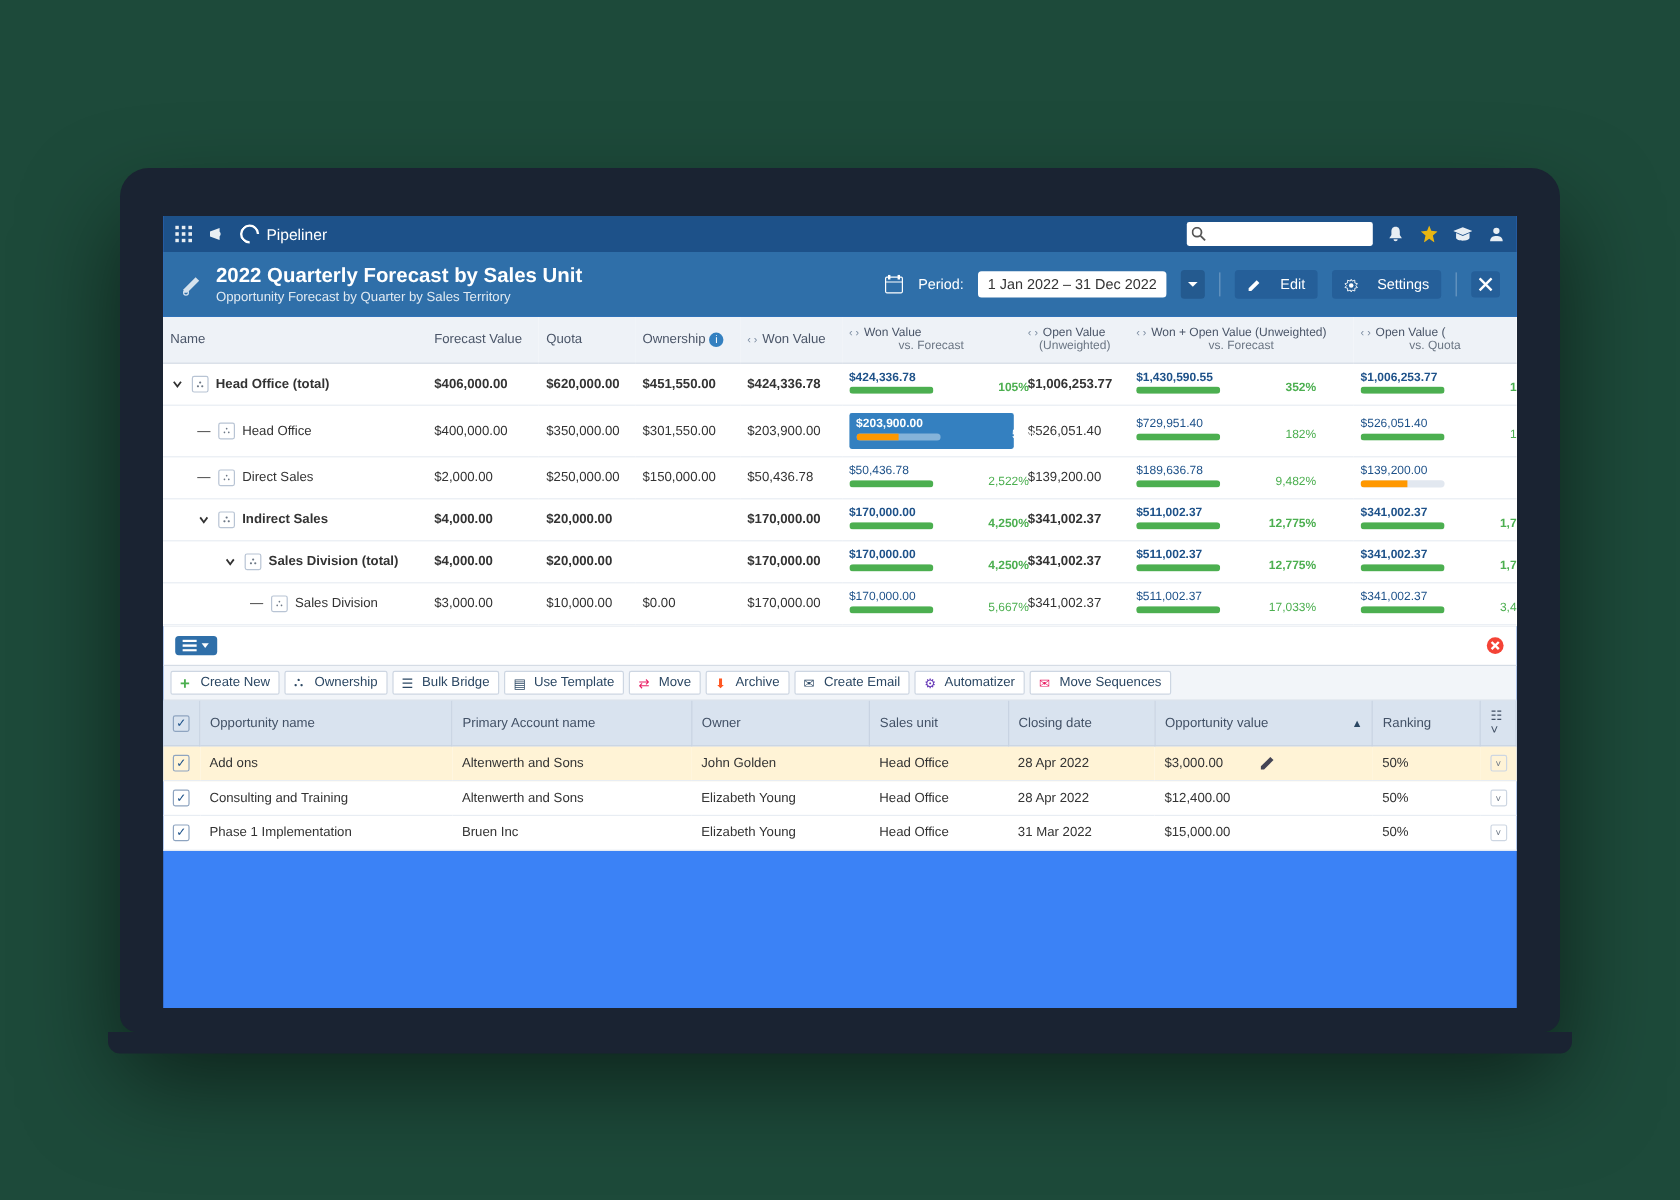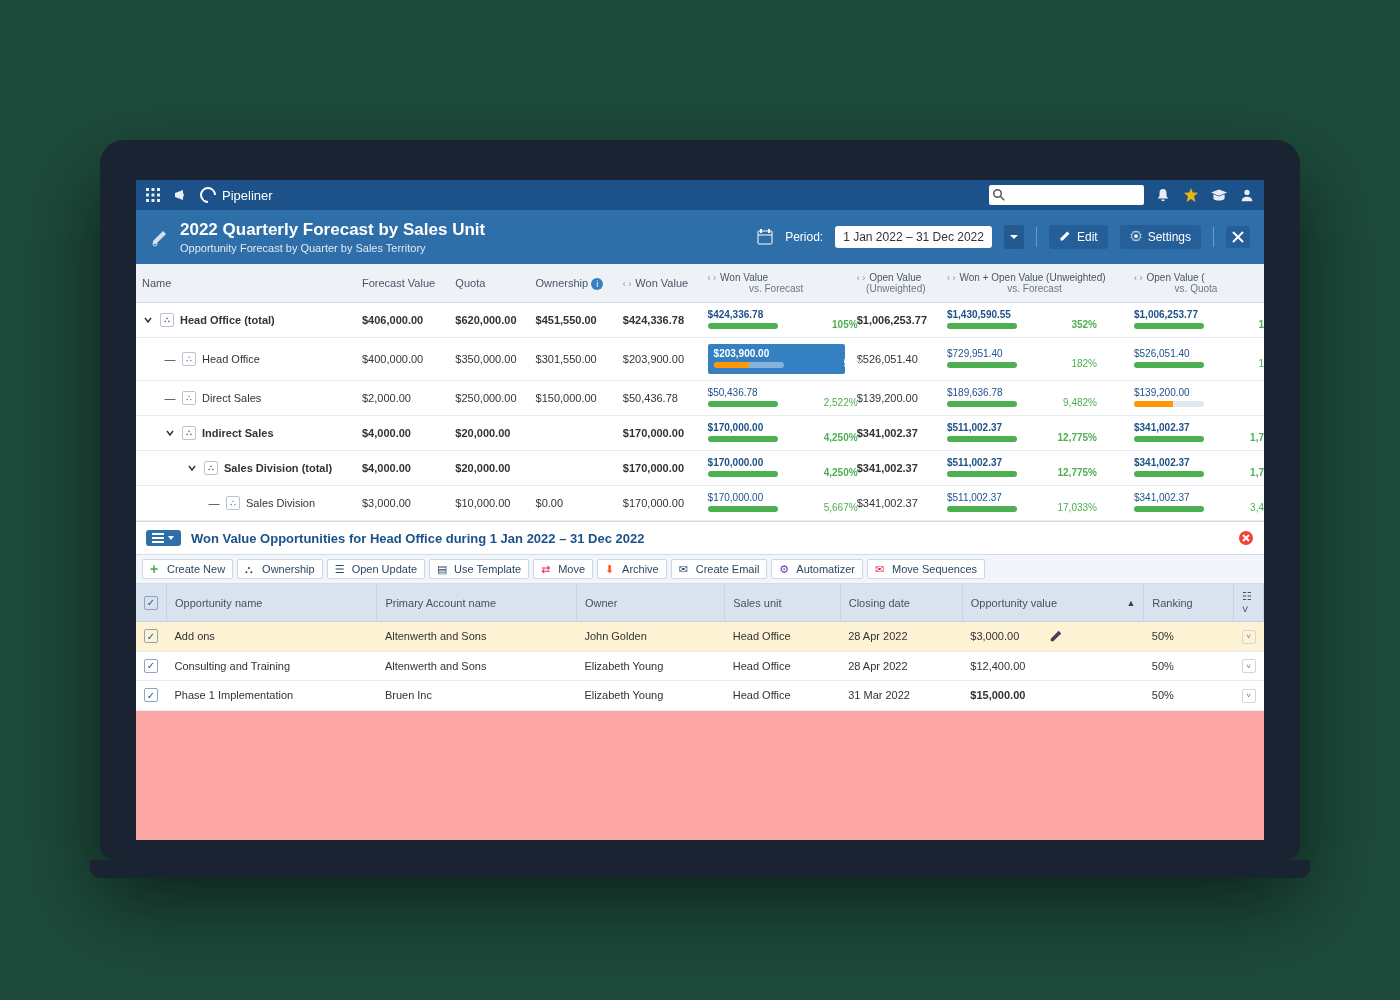--- a/index.html
+++ b/index.html
@@ -19,21 +19,21 @@
   position: relative;
 }
 .laptop::after {
   content:"";
   position:absolute; left:-10px; right:-10px; bottom:-18px; height:18px;
   background: #1a2332;
   border-radius: 0 0 10px 10px;
 }
 .screen {
   width: 100%; height: 660px;
-  background: #fca5a5;
+  background: #3b82f6;
   overflow: hidden;
   display:flex; flex-direction:column;
 }
 
 .nav {
   background:#1d5189;
   height:30px; display:flex; align-items:center; padding:0 8px; gap:10px; color:#fff;
 }
 .nav .spacer { flex:1; }
 .nav .icon { width:18px; height:18px; display:flex; align-items:center; justify-content:center; cursor:pointer; opacity:.9; }
@@ -54,21 +54,21 @@
 .page-head h1{font-size:17px; font-weight:600;}
 .page-head .sub{font-size:11px; opacity:.85; margin-top:2px;}
 .page-head .spacer{flex:1;}
 .period-lbl{font-size:12px;}
 .period-box{
   background:#fff; color:#333; border-radius:3px; padding:4px 8px; font-size:12px;
   display:flex; align-items:center; gap:6px;
 }
 .period-dd{width:20px;height:24px;background:#245a8f;border-radius:3px;display:flex;align-items:center;justify-content:center;}
 .btn {
-  background:#255f99; border-radius:3px; padding:5px 10px; font-size:12px; display:flex; gap:6px; align-items:flex-start; cursor:pointer;
+  background:#255f99; border-radius:3px; padding:5px 10px; font-size:12px; display:flex; gap:16px; align-items:flex-end; cursor:pointer;
 }
 .btn.close{padding:5px 6px;}
 .divider-v{width:1px;height:20px;background:rgba(255,255,255,.3);}
 
 .fct {
   background:#fff;
   overflow:auto;
 }
 .fct table{border-collapse:collapse; width:100%; font-size:11px;}
 .fct th{
@@ -511,41 +511,40 @@
   <span class="hamburger">
     <svg width="12" height="10" viewBox="0 0 12 10" fill="#fff">
             <rect width="12" height="2"></rect>
             <rect y="4" width="12" height="2"></rect>
             <rect y="8" width="12" height="2"></rect>
           </svg>
     <svg width="8" height="8" viewBox="0 0 8 8" fill="#fff">
             <path d="M1 2 L4 6 L7 2"></path>
           </svg>
   </span>
-  <span class="section-title">Won Value Opportunities for Head Office during 1 Jan 2022 – 31 Dec 2022</span>
   <span class="close-x">
     <svg width="16" height="16" viewBox="0 0 16 16">
             <circle cx="8" cy="8" r="7" fill="#f44336"></circle>
             <path d="M5 5 L11 11 M11 5 L5 11" stroke="#fff" stroke-width="2"></path>
           </svg>
   </span>
 </div>
 
 <div class="toolbar">
   <span class="tbtn">
           <span class="tico" style="color:#4caf50;font-weight:bold;font-size:14px;line-height:12px;">+</span>
           <span>Create New</span>
         </span>
   <span class="tbtn">
           <span class="tico">⛬</span>
           <span>Ownership</span>
         </span>
   <span class="tbtn">
           <span class="tico">☰</span>
-          <span>Open Update</span>
+          <span>Bulk Bridge</span>
         </span>
   <span class="tbtn">
           <span class="tico">▤</span>
           <span>Use Template</span>
         </span>
   <span class="tbtn">
           <span class="tico" style="color:#e91e63;">⇄</span>
           <span>Move</span>
         </span>
   <span class="tbtn">
@@ -623,21 +622,21 @@
     <td><span class="ddrop">˅</span></td>
             </tr>
             <tr>
     <td><span class="chk on"></span></td>
     <td>Phase 1 Implementation</td>
     <td>Bruen Inc</td>
     <td>Elizabeth Young</td>
     <td>Head Office</td>
     <td>31 Mar 2022</td>
     <td>
-                <div style="display:flex;gap:30px;align-items:flex-end;font-weight:bold;">
+                <div style="display:flex;gap:30px;align-items:flex-end;">
                   <span>$15,000.00</span>
                 </div>
               </td>
     <td>50%</td>
     <td><span class="ddrop">˅</span></td>
             </tr>
           </tbody>
 </table>
 </div>
 

